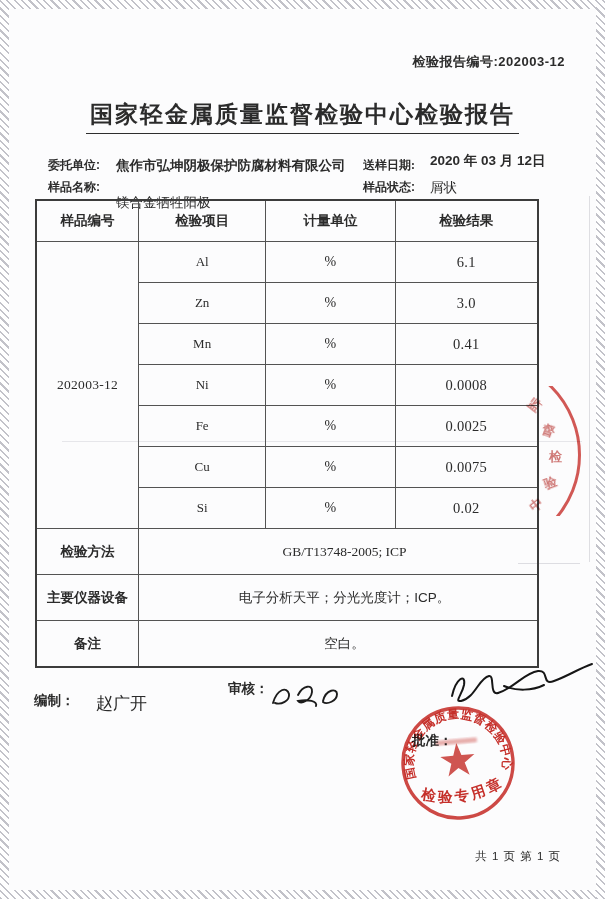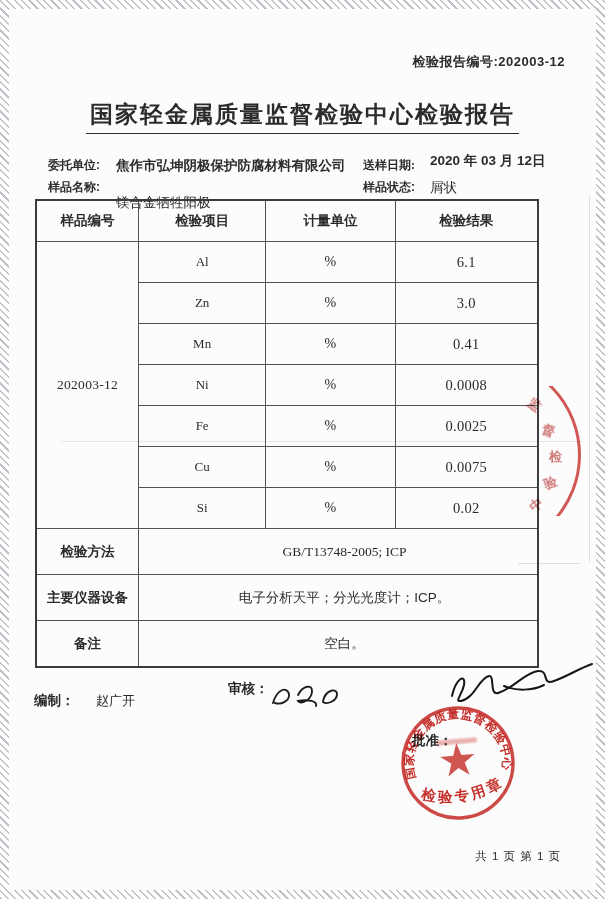--- a/index.html
+++ b/index.html
@@ -33,21 +33,21 @@
   td.item{height:38px;font-size:13px;}
   td.unit{font-size:14px;}
   td.res{font-size:14.5px;letter-spacing:.3px;}
   td.sample-no{font-size:13.5px;letter-spacing:.3px;}
   td.blab{height:43px;font-size:13.5px;font-weight:bold;font-family:"Liberation Sans","DejaVu Sans",sans-serif;}
   td.bval{text-align:left;padding-left:14px;font-size:13.5px;}
 
   .notes{left:35px;top:649px;font-size:12.8px;}
 
   .sig-label{font-size:13.5px;font-weight:bold;}
-  .sig-name{font-size:13px;}
+  .sig-name{font-size:17px;}
   svg.sig{overflow:visible;}
 
   .stamp-caption{z-index:1;text-align:center;color:#1d1d1d;}
   .stamp-svg{z-index:2;mix-blend-mode:multiply;opacity:.94;transform:rotate(-5deg);}
   .sig-over{z-index:3;}
 
   .side-stamp-clip{left:498px;top:386px;width:90px;height:130px;overflow:hidden;z-index:2;mix-blend-mode:multiply;}
   .side-stamp-circle{position:absolute;left:-113px;top:-29px;width:190px;height:190px;border-radius:50%;
                      border:3px solid rgba(197,34,28,.75);}
   .side-char{position:absolute;color:rgba(180,35,30,.6);font-size:13px;font-weight:bold;

